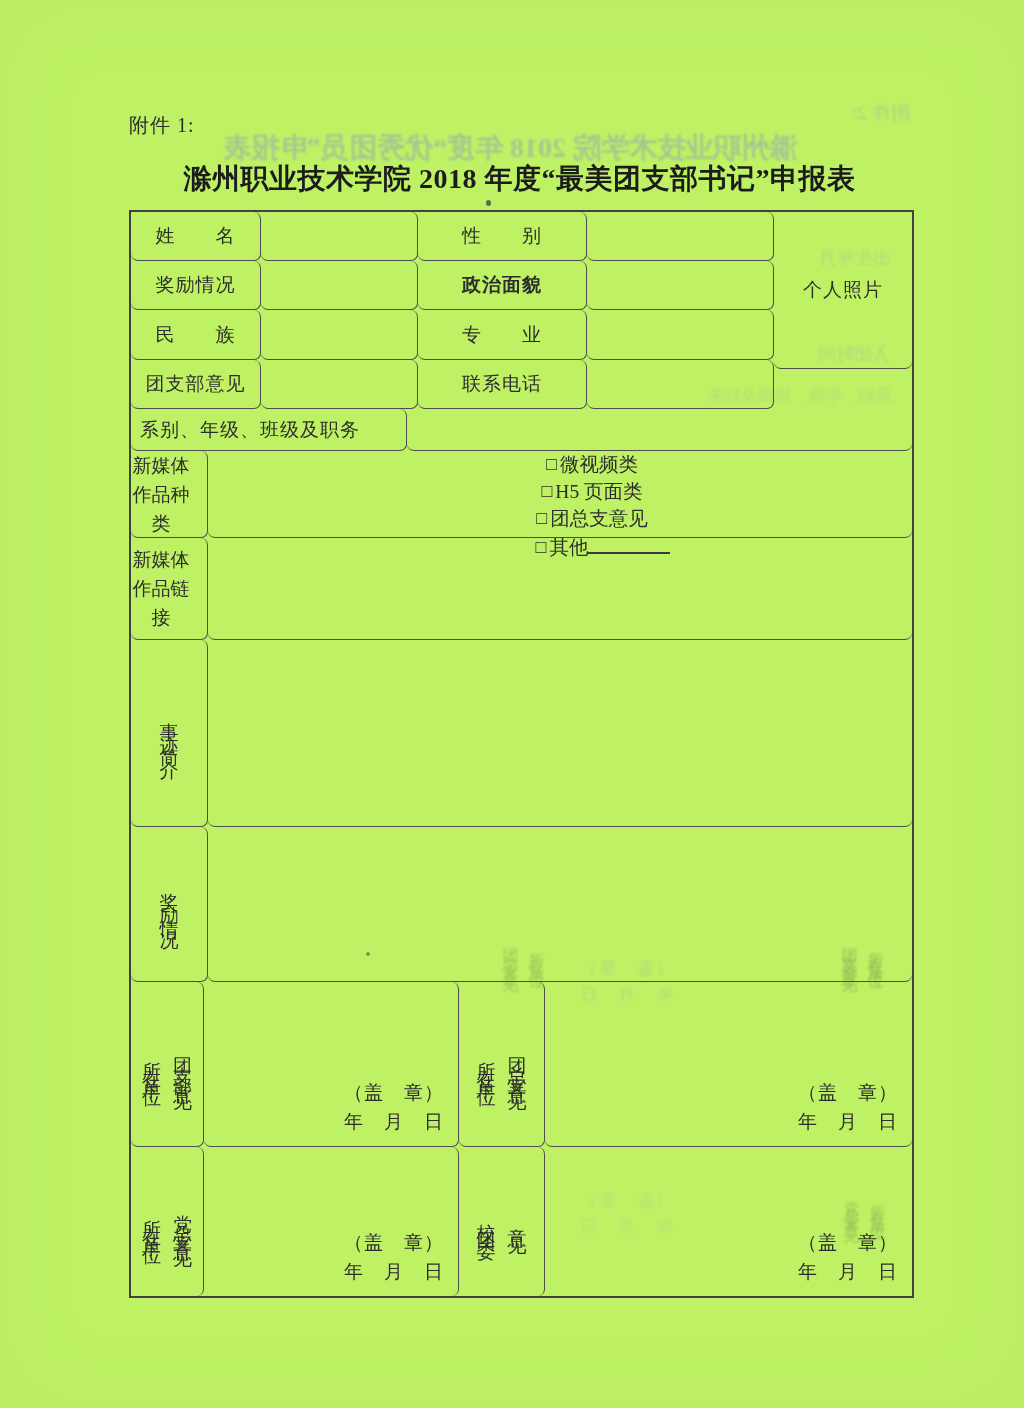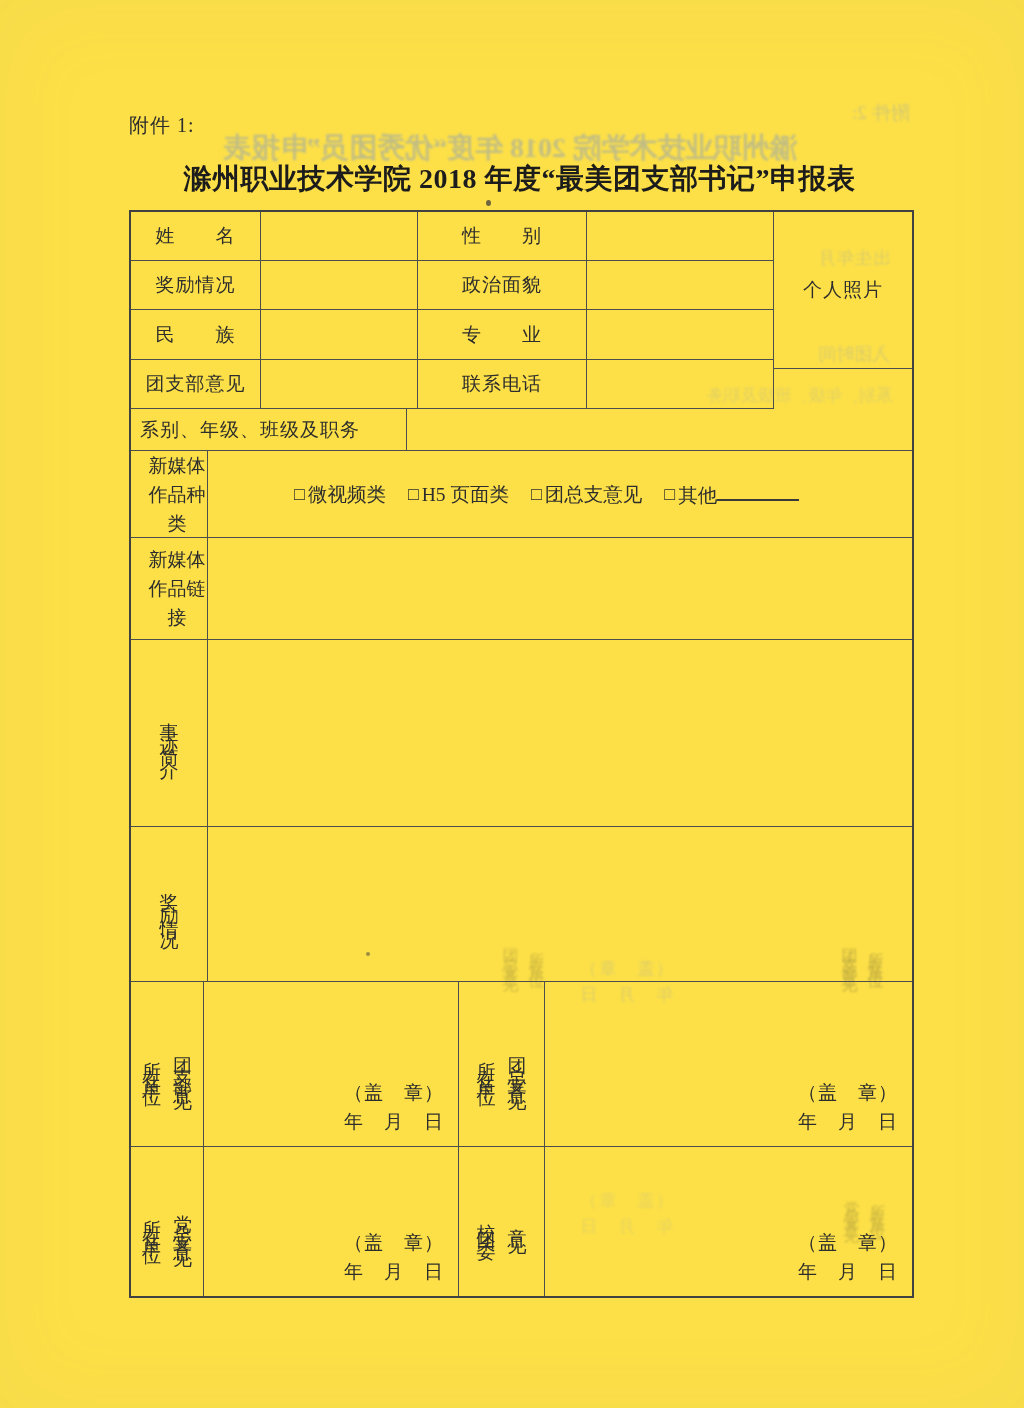--- a/index.html
+++ b/index.html
@@ -1,18 +1,18 @@
 <!DOCTYPE html>
 <html><head>
 <meta charset="utf-8">
 <style>
   html,body { margin:0; padding:0; background:#e8e8e6; }
   .page {
     position:relative; width:1024px; height:1408px; margin:0 auto;
-    background:#fde047;
+    background:#bef264;
     box-shadow: inset 0 0 90px rgba(140,140,125,.07);
     font-family:"Liberation Serif","DejaVu Serif",serif;
     color:#2d2d2d; overflow:hidden;
   }
   
   .attachment { position:absolute; left:129px; top:112px; font-size:20px; letter-spacing:1px; }
   .title {
     position:absolute; left:129px; top:160px; width:781px; text-align:center;
     font-size:28px; font-weight:bold; letter-spacing:.5px; color:#1c1c1c; white-space:nowrap;
   }
@@ -23,33 +23,33 @@
   .bleed-title { left:185px; top:129px; width:650px; text-align:center; font-size:28px; font-weight:bold; opacity:.55; }
   .bleed-att { left:852px; top:100px; font-size:19px; opacity:.4; }
   .bleed-sm { font-size:18px; opacity:.32; }
   .bleed-v { display:flex; gap:5px; align-items:center; justify-content:center; opacity:.28; filter:blur(1.2px); }
   .bleed-v span { writing-mode:vertical-lr; text-orientation:upright; letter-spacing:7px; font-size:16px; }
   .bleed-stamp { font-size:17px; line-height:26px; text-align:center; opacity:.3; letter-spacing:2px; }
 
   
   .ftable { position:absolute; left:129px; top:210px; width:781px; height:1084px;
             border:2px solid #414141; box-sizing:content-box; }
-  .c { position:absolute; box-sizing:border-box; border-right:1px solid #4d4d4d; border-bottom:1px solid #4d4d4d; }
+  .c { position:absolute; box-sizing:border-box; border-right:1px solid #4d4d4d; border-bottom:1px solid #4d4d4d;border-radius:7px; }
   .nr { border-right:none; }
   .nb { border-bottom:none; }
   .lbl { display:flex; align-items:center; justify-content:center; font-size:19px; letter-spacing:1px; white-space:pre; }
-  .lblwrap { display:flex; align-items:center; justify-content:flex-end; text-align:center; font-size:19px; line-height:29px; }
+  .lblwrap { display:flex; align-items:center; justify-content:flex-start; text-align:center; font-size:19px; line-height:29px; }
   .lblwrap span { display:block; width:60px; }
   .vcell { display:flex; align-items:center; justify-content:center; }
   .vcell span { writing-mode:vertical-lr; text-orientation:upright; letter-spacing:13px; font-size:19px; }
   .vlbl2 { display:flex; gap:5px; align-items:center; justify-content:center; }
   .vlbl2 span { writing-mode:vertical-lr; text-orientation:upright; letter-spacing:9px; font-size:19px; }
   .stampcell { display:flex; flex-direction:column; justify-content:flex-end; align-items:flex-end;
                font-size:19px; line-height:29px; letter-spacing:1px; padding:0 14px 10px 0; }
-  .cbrow { display:flex; align-items:center; padding-left:86px; font-size:19.5px; }
+  .cbrow { display:flex; align-items:center; padding-left:86px; font-size:19.5px;flex-direction:column; }
   .cb-item { margin-right:22px; white-space:nowrap; }
   .cbx { margin-right:3px; font-size:18px; position:relative; top:-1px; }
   .uline { display:inline-block; width:82px; height:1em; border-bottom:2px solid #3a3a3a; vertical-align:baseline; }
 </style>
 </head>
 <body>
 
 <div class="page">
 
   <div class="bleed bleed-att">附件 2:</div>
@@ -87,21 +87,21 @@
   <div class="ftable">
 
     <div class="c lbl" style="left:0; top:0; width:130px; height:49px;">姓　　名</div>
     <div class="c" style="left:130px; top:0; width:157px; height:49px;"></div>
     <div class="c lbl" style="left:287px; top:0; width:169px; height:49px;">性　　别</div>
     <div class="c" style="left:456px; top:0; width:187px; height:49px;"></div>
     <div class="c lbl nr" style="left:643px; top:0; width:138px; height:157px;">个人照片</div>
 
     <div class="c lbl" style="left:0; top:49px; width:130px; height:49px;">奖励情况</div>
     <div class="c" style="left:130px; top:49px; width:157px; height:49px;"></div>
-    <div class="c lbl" style="left:287px; top:49px; width:169px; height:49px;">政治面貌</div>
+    <div class="c lbl" style="left:287px; top:49px; width:169px; height:49px;font-weight:bold;">政治面貌</div>
     <div class="c" style="left:456px; top:49px; width:187px; height:49px;"></div>
 
     <div class="c lbl" style="left:0; top:98px; width:130px; height:50px;">民　　族</div>
     <div class="c" style="left:130px; top:98px; width:157px; height:50px;"></div>
     <div class="c lbl" style="left:287px; top:98px; width:169px; height:50px;">专　　业</div>
     <div class="c" style="left:456px; top:98px; width:187px; height:50px;"></div>
 
     <div class="c lbl" style="left:0; top:148px; width:130px; height:49px;">团支部意见</div>
     <div class="c" style="left:130px; top:148px; width:157px; height:49px;"></div>
     <div class="c lbl" style="left:287px; top:148px; width:169px; height:49px;">联系电话</div>

